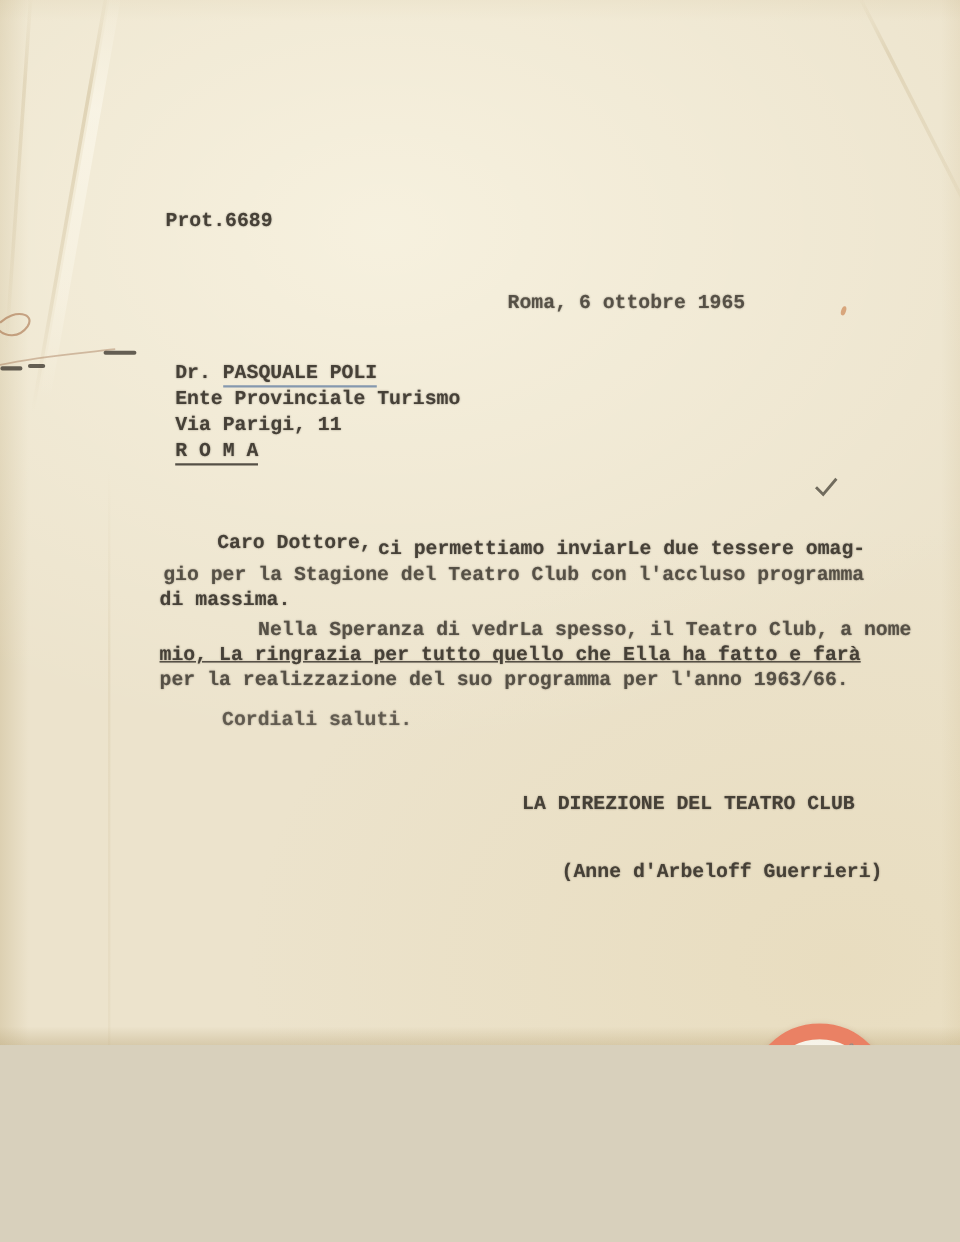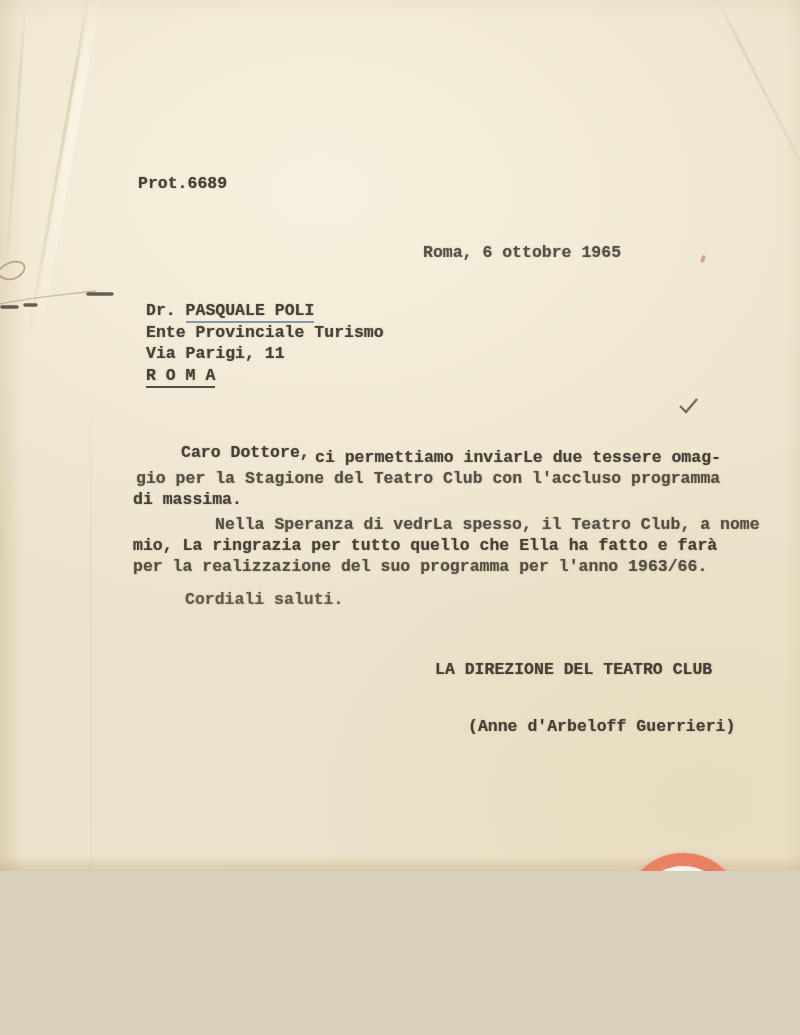--- a/index.html
+++ b/index.html
@@ -98,21 +98,21 @@
   <div class="tw" style="left:181px;top:442px;">Caro Dottore,</div>
 
   <div class="tw" style="left:315px;top:447px;">ci permettiamo inviarLe due tessere omag-</div>
 
   <div class="tw fade1" style="left:136px;top:468px;">gio per la Stagione del Teatro Club con l'accluso programma</div>
 
   <div class="tw" style="left:133px;top:489px;">di massima.</div>
 
   <div class="tw fade1" style="left:183px;top:514px;margin-left:32px;">Nella Speranza di vedrLa spesso, il Teatro Club, a nome</div>
 
-  <div class="tw" style="left:133px;top:535px;">mio, La ringrazia per tutto quello che Ella ha fatto e farà</div>
+  <div class="tw" style="left:133px;top:535px;text-decoration:underline;">mio, La ringrazia per tutto quello che Ella ha fatto e farà</div>
 
   <div class="tw fade1" style="left:133px;top:556px;">per la realizzazione del suo programma per l'anno 1963/66.</div>
 
   <div class="tw fade2" style="left:185px;top:589px;">Cordiali saluti.</div>
 
   <div class="tw" style="left:435px;top:659px;">LA DIREZIONE DEL TEATRO CLUB</div>
 
   <div class="tw" style="left:432px;top:716px;margin-left:36px;">(Anne d'Arbeloff Guerrieri)</div>
 
   <svg id="stamp" viewBox="0 0 118 60">

